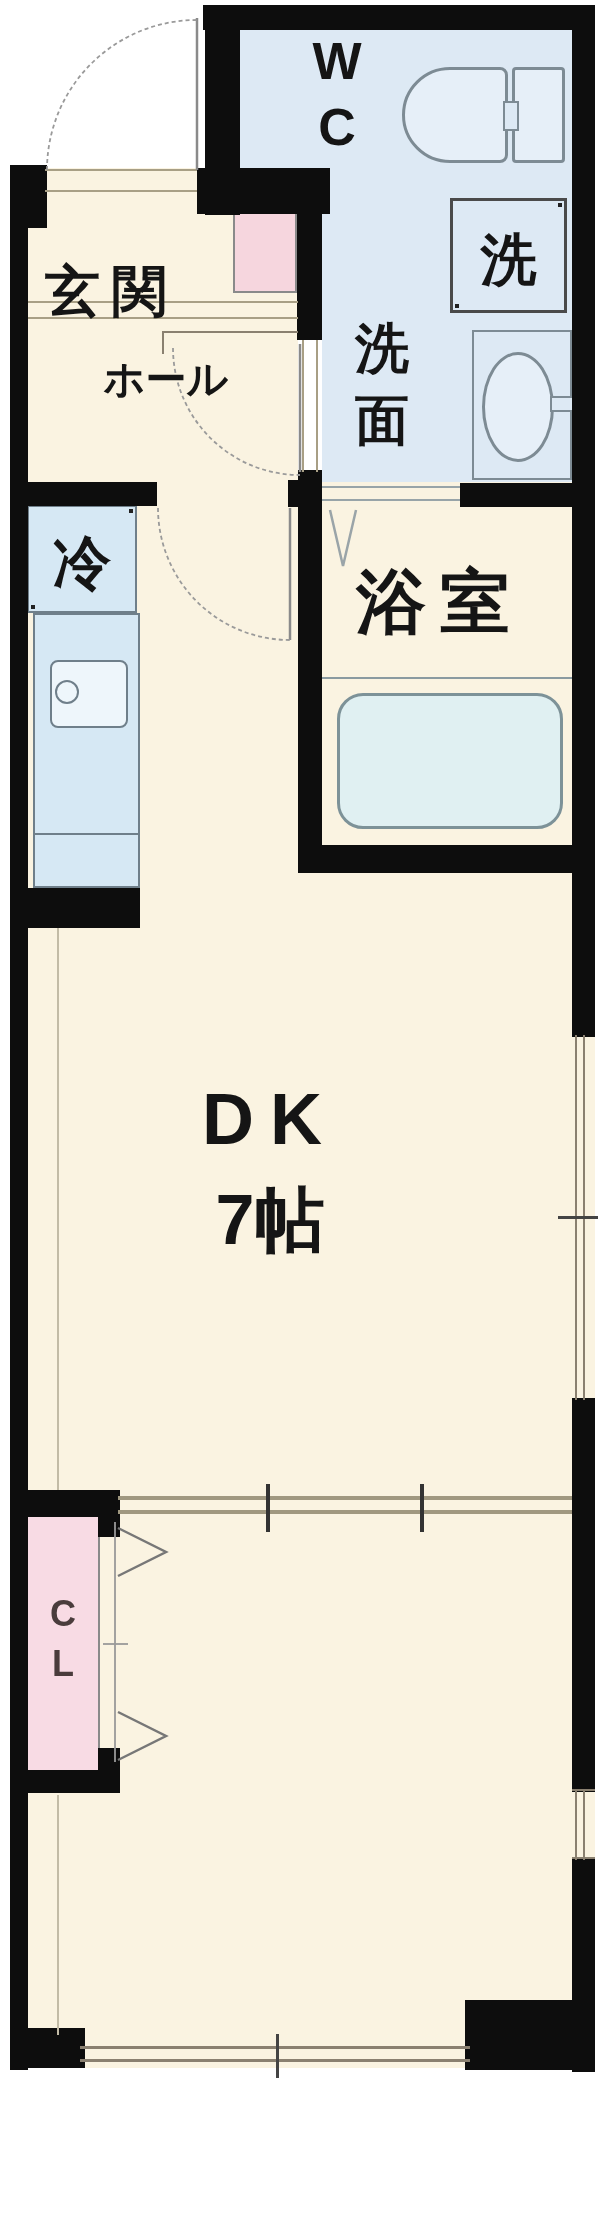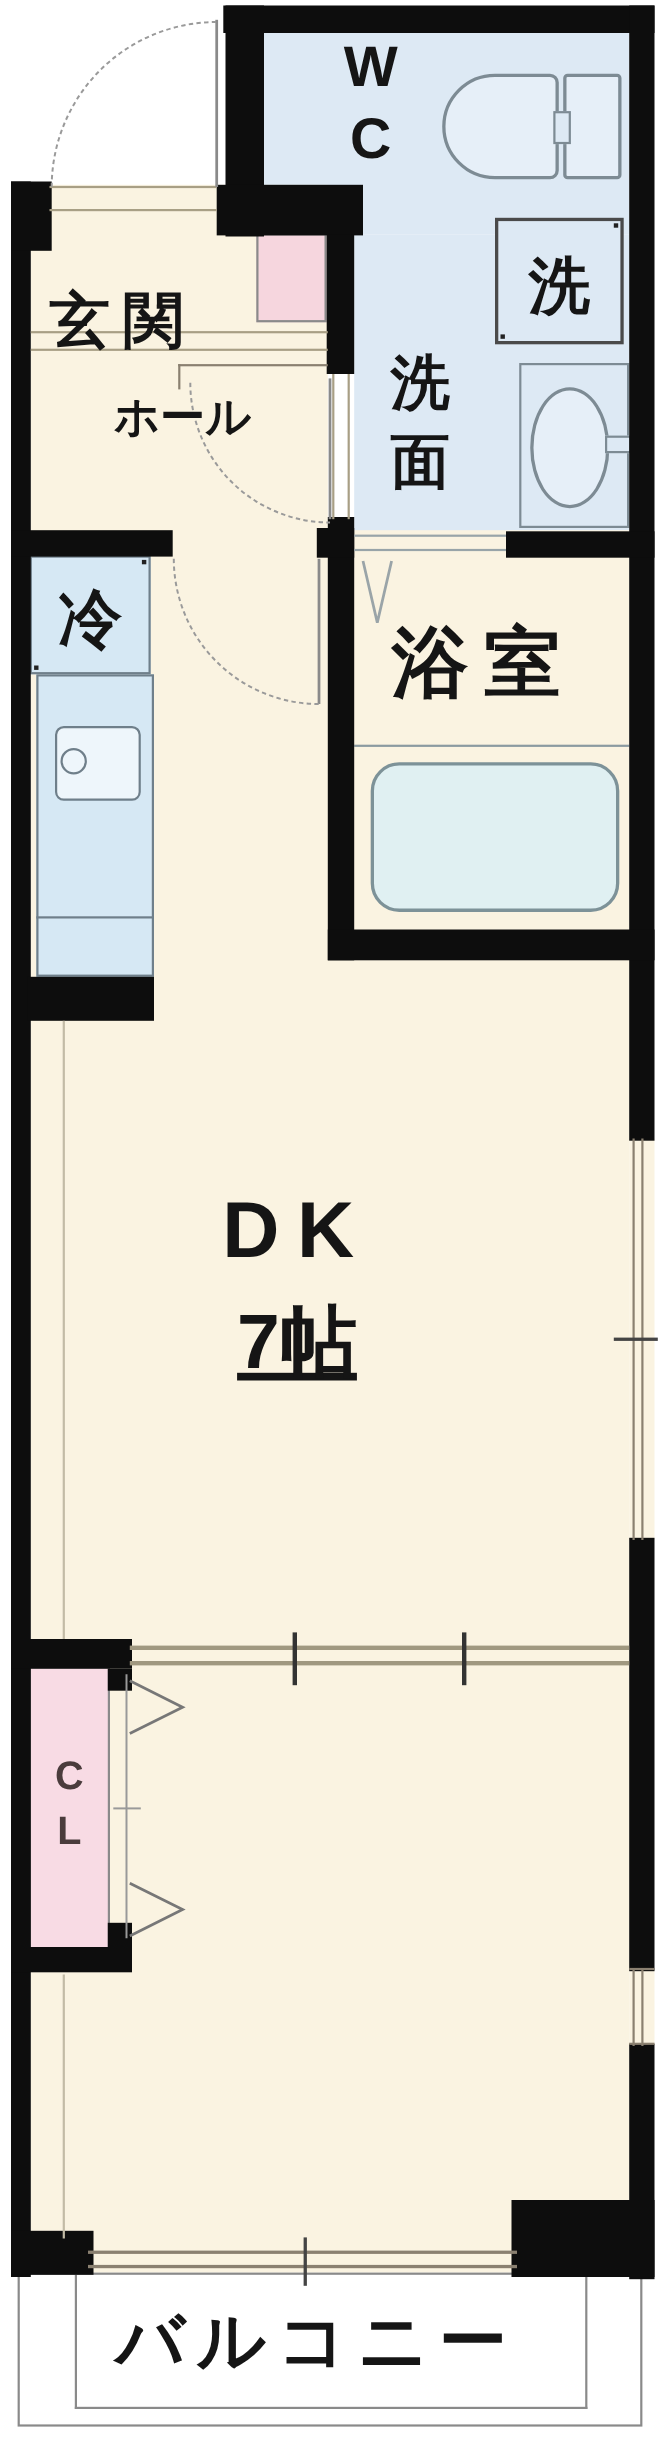--- a/index.html
+++ b/index.html
@@ -23,24 +23,20 @@
   <div class="abs" style="left:240px;top:30px;width:332px;height:183px;background:#dde9f4;"></div>
   <div class="abs" style="left:322px;top:213px;width:250px;height:272px;background:#dde9f4;"></div>
   <div class="abs" style="left:322px;top:507px;width:250px;height:338px;background:#d9ecef;"></div>
   <div class="abs" style="left:28px;top:168px;width:270px;height:316px;background:#faf3e1;"></div>
   <div class="abs" style="left:28px;top:482px;width:544px;height:1030px;background:#faf3e1;"></div>
   <div class="abs" style="left:28px;top:1510px;width:544px;height:532px;background:#faf3e1;"></div>
   <div class="abs" style="left:70px;top:2040px;width:400px;height:28px;background:#faf3e1;"></div>
   <div class="abs" style="left:572px;top:1035px;width:23px;height:365px;background:#faf3e1;"></div>
   <div class="abs" style="left:572px;top:1790px;width:23px;height:70px;background:#faf3e1;"></div>
 
-  <div class="fix" style="left:16px;top:2066px;width:568px;height:140px;background:#ffffff;border:2px solid #8a8a8a;">
-    <div class="abs" style="left:50px;top:0;width:462px;height:120px;border-left:2px solid #8a8a8a;border-right:2px solid #8a8a8a;border-bottom:2px solid #8a8a8a;"></div>
-    <div class="lbl" style="left:30px;top:18px;width:480px;font-size:62px;letter-spacing:10px;">バルコニー</div>
-  </div>
 
   <div class="fix" style="left:402px;top:67px;width:106px;height:96px;background:#e6eff8;border:3px solid #7d8b94;border-radius:48px 8px 8px 48px;"></div>
   <div class="fix" style="left:512px;top:67px;width:53px;height:96px;background:#e6eff8;border:3px solid #7d8b94;border-radius:4px;"></div>
   <div class="fix" style="left:503px;top:101px;width:16px;height:30px;background:#dde9f4;border:2px solid #7d8b94;"></div>
 
   <div class="fix dots" style="left:450px;top:198px;width:117px;height:115px;background:#dde9f4;border:3px solid #4a4a4a;">
     <div class="lbl" style="left:0;top:22px;width:111px;font-size:56px;">洗</div>
   </div>
 
   <div class="fix" style="left:472px;top:330px;width:100px;height:150px;background:#dde9f4;border:2px solid #7d8b94;"></div>
@@ -134,15 +130,15 @@
   </svg>
 
   <div class="lbl" style="left:298px;top:28px;width:78px;font-size:52px;line-height:66px;">W
 C</div>
   <div class="lbl" style="left:36px;top:208px;width:152px;font-size:55px;letter-spacing:12px;margin-top:47px;">玄関</div>
   <div class="lbl" style="left:86px;top:352px;width:160px;font-size:41px;">ホール</div>
   <div class="lbl" style="left:346px;top:312px;width:72px;font-size:54px;line-height:72px;">洗
 面</div>
   <div class="lbl" style="left:100px;top:1078px;width:340px;font-size:72px;letter-spacing:16px;">DK</div>
   <div class="lbl" style="left:320px;top:556px;width:240px;font-size:70px;letter-spacing:14px;">浴室</div>
-  <div class="lbl" style="left:100px;top:1174px;width:340px;font-size:70px;text-decoration:underline;">7帖</div>
+  <div class="lbl" style="left:100px;top:1174px;width:340px;font-size:70px;">7帖</div>
 
 </div>
 
 </body></html>

